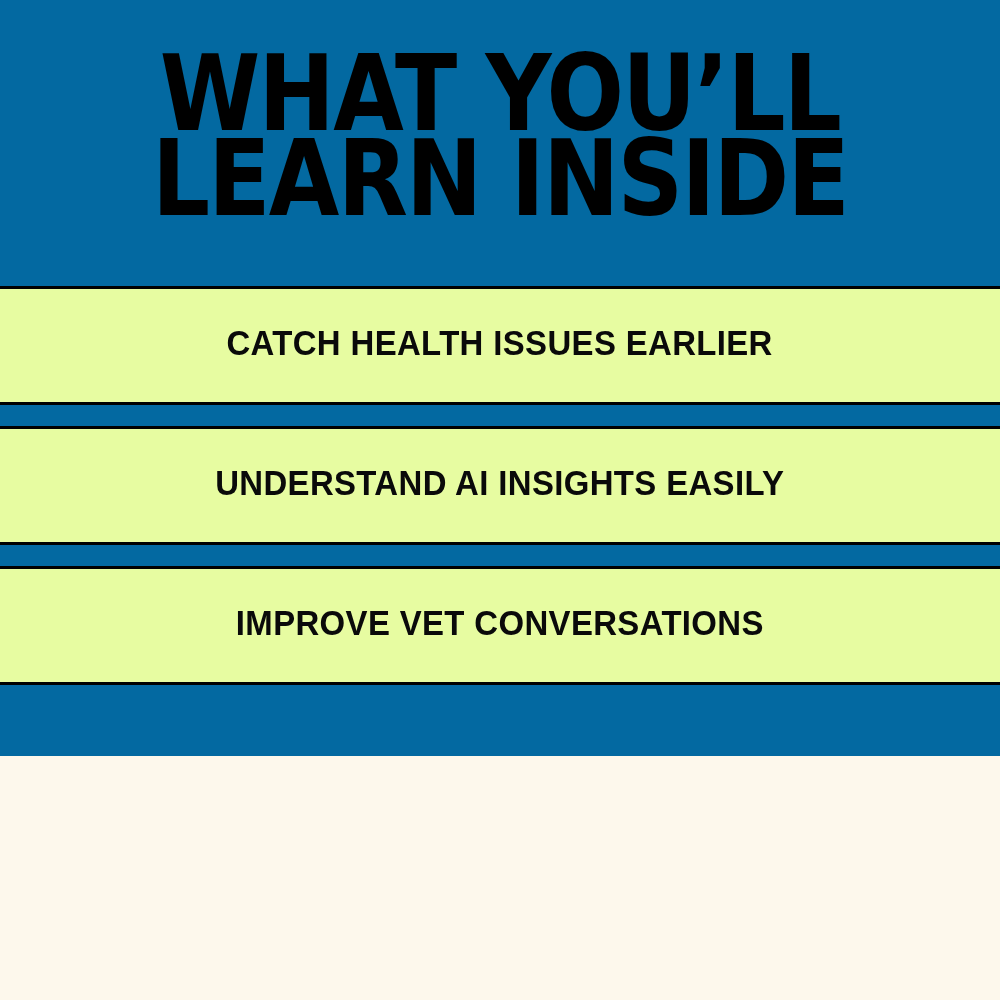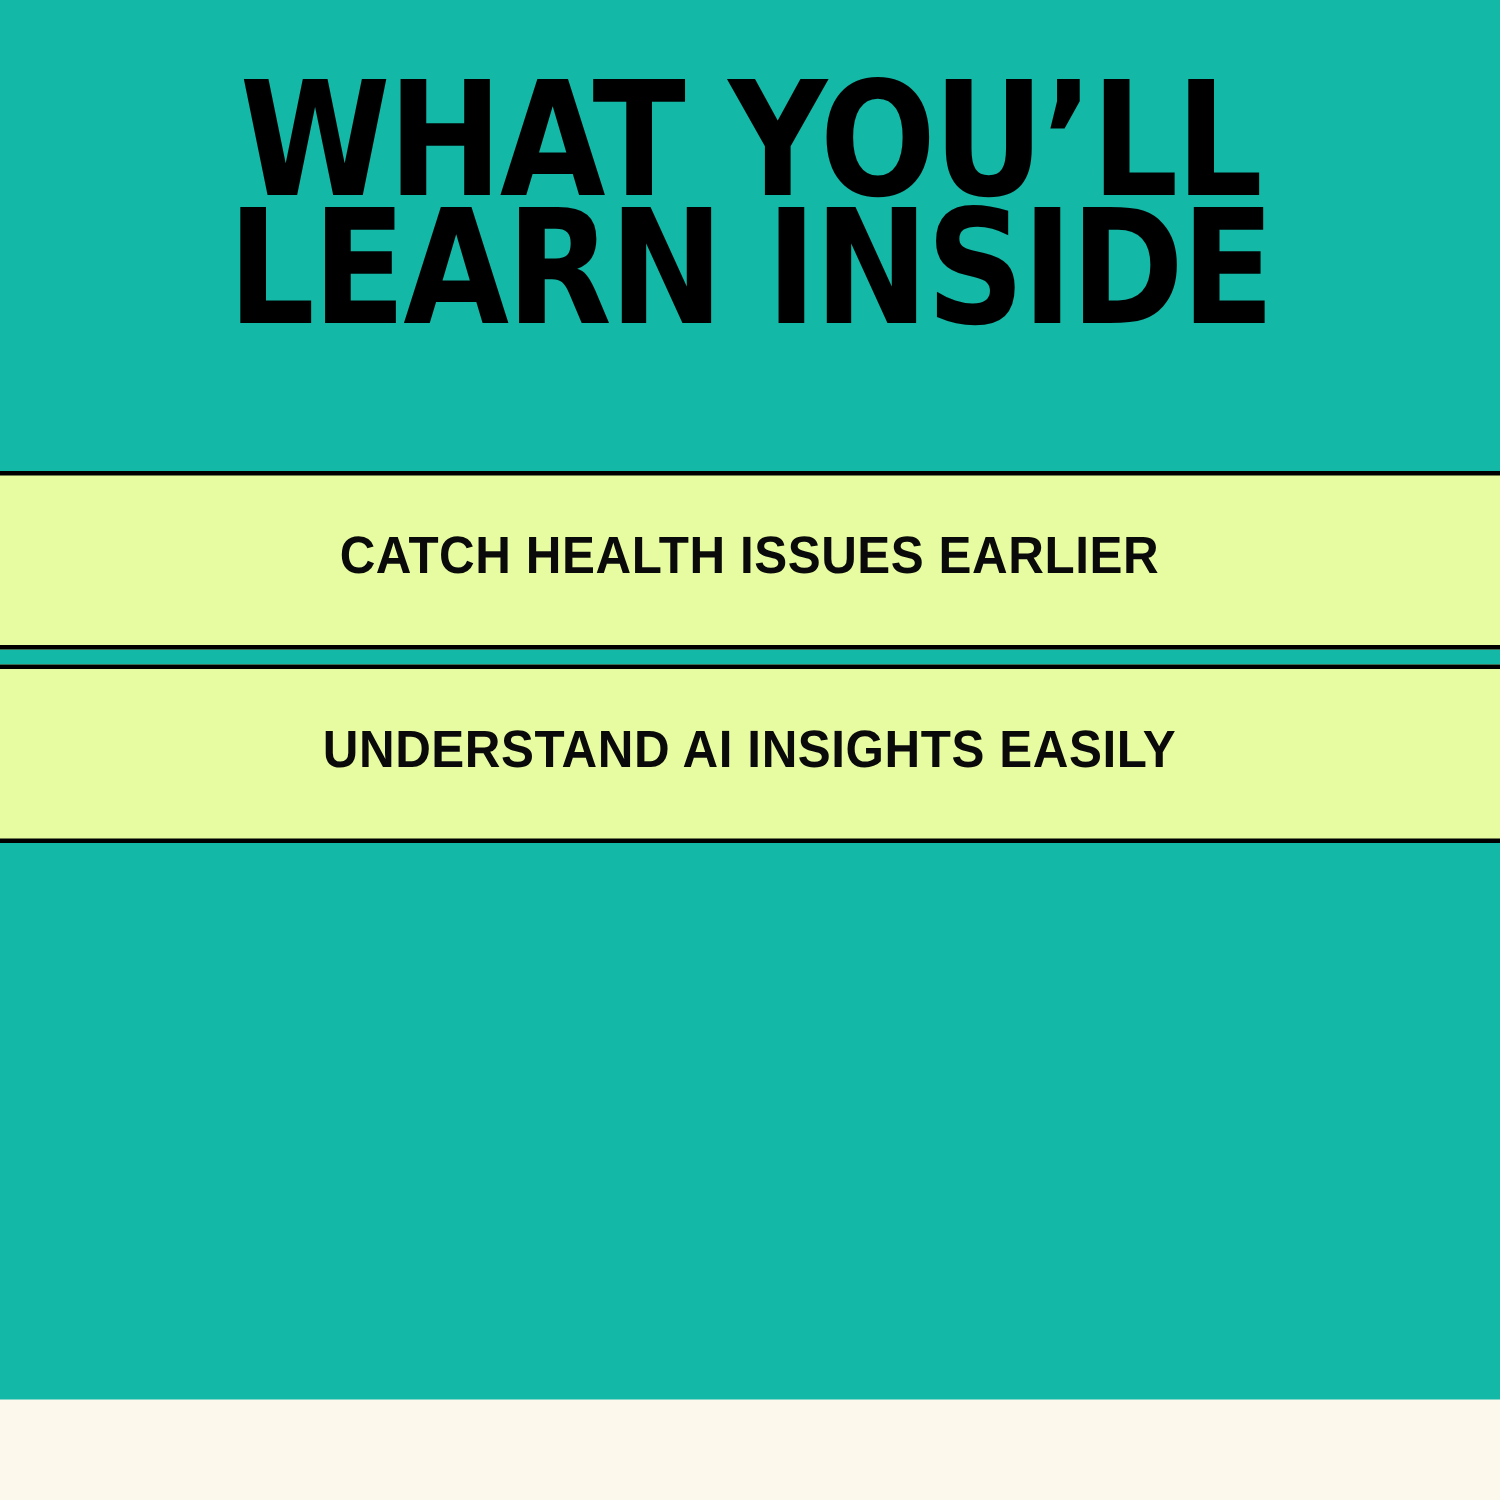--- a/index.html
+++ b/index.html
@@ -12,22 +12,22 @@
     height: 1000px;
     overflow: hidden;
     background: #fdf8ec;
     font-family: "Liberation Sans", sans-serif;
     -webkit-font-smoothing: antialiased;
   }
 
   #poster {
     position: relative;
     width: 1000px;
-    height: 933px;
-    background: #14b8a6;
+    height: 756px;
+    background: #0369a1;
     box-sizing: border-box;
   }
 
   
   .heading {
     position: absolute;
     top: 46px;
     left: 0;
     width: 1000px;
     text-align: center;
@@ -70,25 +70,24 @@
     position: relative;
     width: 1000px;
     height: 119px;
     box-sizing: border-box;
     background: #e7fca1;
     border-top: 3px solid #000000;
     border-bottom: 3px solid #000000;
     display: flex;
     align-items: center;
     justify-content: center;
-    margin-top: 28px;
   }
 
   .band + .band {
-    margin-top: 10px;
+    margin-top: 21px;
   }
 
   .band-label {
     display: block;
     color: #0a0a0a;
     font-family: "Liberation Sans", sans-serif;
     font-weight: 700;
     font-size: 35px;
     letter-spacing: 0.4px;
     line-height: 1;
@@ -111,18 +110,21 @@
   <div class="band-list">
 
     <div class="band">
       <span class="band-label">CATCH HEALTH ISSUES EARLIER</span>
     </div>
 
     <div class="band">
       <span class="band-label">UNDERSTAND AI INSIGHTS EASILY</span>
     </div>
 
+    <div class="band">
+      <span class="band-label">IMPROVE VET CONVERSATIONS</span>
+    </div>
 
 
 
   </div>
 
 </div>
 
 </body></html>

